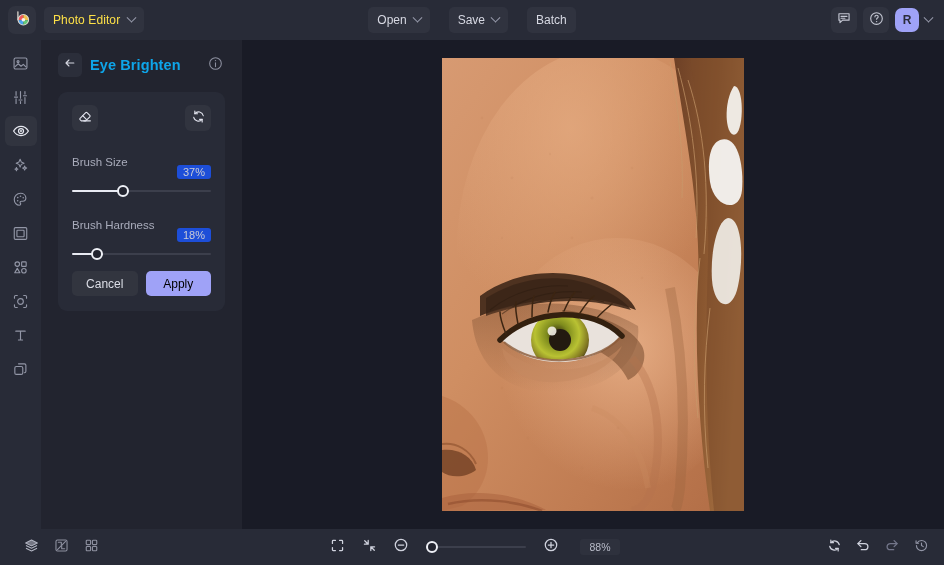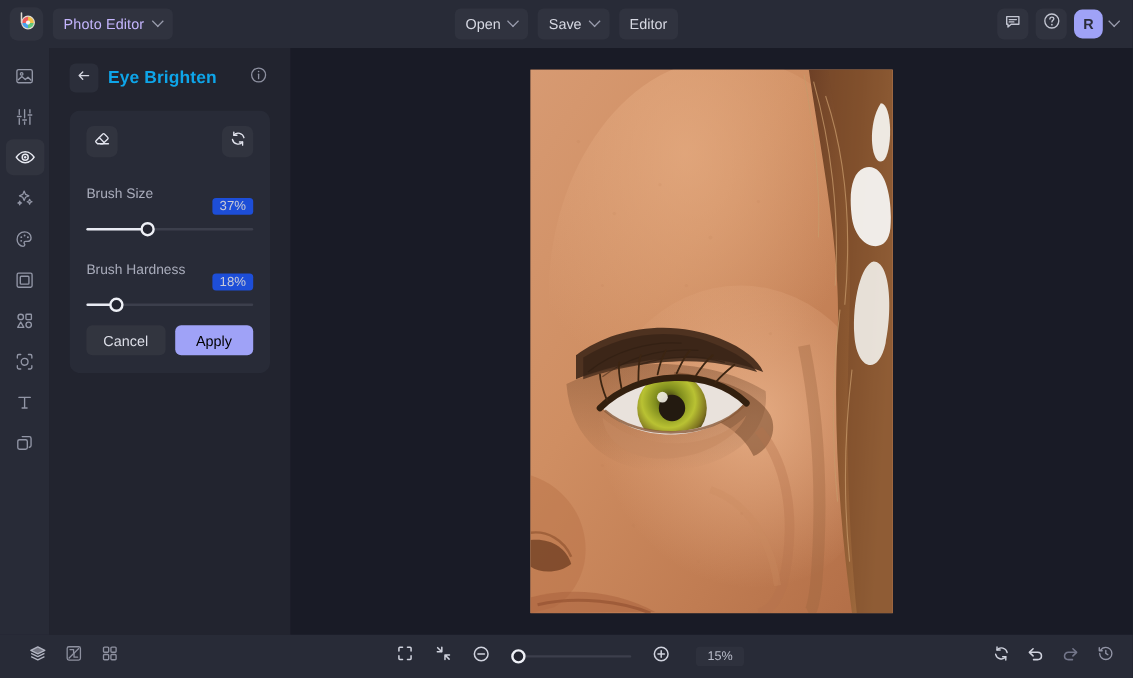--- a/index.html
+++ b/index.html
@@ -38,35 +38,35 @@
   .app-menu {
     height: 26px;
     background: #30333f;
     border-radius: 5px;
     display: flex; align-items: center;
     padding: 0 9px;
     gap: 8px;
     cursor: pointer;
   }
   .app-menu .label {
-    font-size: 12px; color: #c4b5fd;
+    font-size: 12px; color: #fde047;
     letter-spacing: .1px;
   }
   .chev {
     display: inline-block;
     width: 7px; height: 7px;
     border-right: 1.3px solid #9a9dae;
     border-bottom: 1.3px solid #9a9dae;
     transform: rotate(45deg) translate(-2px,-2px);
   }
   .topbar-center {
     position: absolute;
     left: 0; right: 0;
     display: flex; justify-content: center; align-items: center;
-    gap: 8px;
+    gap: 19px;
     pointer-events: none;
   }
   .topbar-center > * { pointer-events: auto; }
   .tb-btn {
     height: 26px;
     background: #30333f;
     border-radius: 5px;
     display: flex; align-items: center;
     padding: 0 9px; gap: 7px;
     font-size: 12px; color: #d7d9e3;
@@ -317,21 +317,21 @@
     <div class="topbar-center">
       <button class="tb-btn">
         <span>Open</span>
         <span class="chev"></span>
       </button>
       <button class="tb-btn">
         <span>Save</span>
         <span class="chev"></span>
       </button>
       <button class="tb-btn">
-        <span>Editor</span>
+        <span>Batch</span>
       </button>
     </div>
 
     <div class="topbar-right">
       <div class="icon-sq">
         <span>
           <svg width="14" height="14" viewBox="0 0 16 16" fill="none" stroke="#c3c6d2" stroke-width="1.3">
             <path d="M2.2 3.2h11.6v7.3H6.4L3.4 13.2v-2.7H2.2z" stroke-linejoin="round"></path>
             <path d="M4.6 6.1h6.8M4.6 8.3h4.4" stroke-linecap="round"></path>
           </svg>
@@ -715,21 +715,21 @@
         <div class="zknob" id="zknob" style="left: 6%;"></div>
       </div>
       <div class="bb-icon">
         <span>
           <svg width="16" height="16" viewBox="0 0 16 16" fill="none" stroke="#d0d3de" stroke-width="1.25">
             <circle cx="8" cy="8" r="5.7"></circle>
             <path d="M5.3 8h5.4M8 5.3v5.4" stroke-linecap="round"></path>
           </svg>
         </span>
       </div>
-      <div class="zoom-val">15%</div>
+      <div class="zoom-val">88%</div>
     </div>
 
     <div class="bb-right">
       <div class="bb-icon">
         <span>
           <svg width="15" height="15" viewBox="0 0 16 16" fill="none" stroke="#d0d3de" stroke-width="1.25" stroke-linecap="round" stroke-linejoin="round">
             <path d="M13.1 7.2a5.2 5.2 0 00-9-2.3"></path>
             <path d="M2.9 8.8a5.2 5.2 0 009 2.3"></path>
             <path d="M4.1 2.2v2.8h2.8M11.9 13.8v-2.8H9.1"></path>
           </svg>

